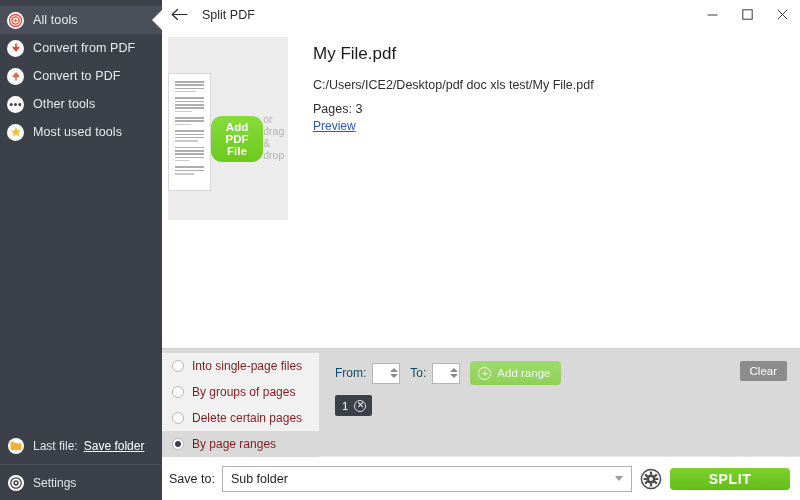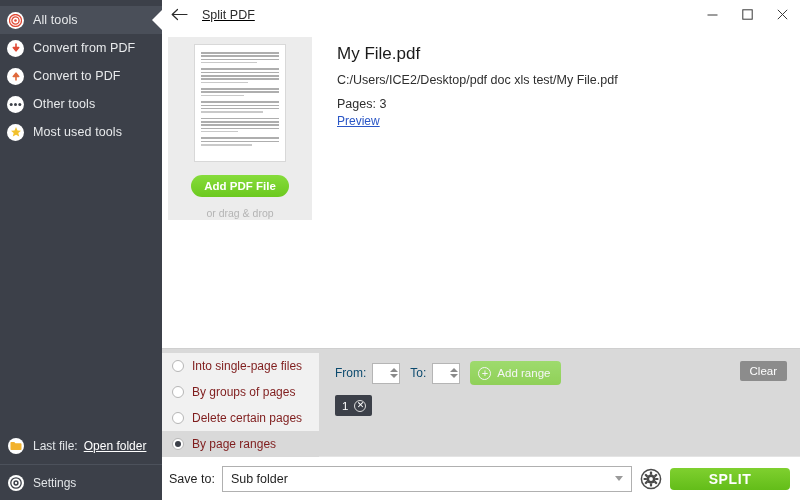--- a/index.html
+++ b/index.html
@@ -95,21 +95,20 @@
     position: relative;
   }
 
   
   #titlebar {
     height: 29px;
     display: flex;
     align-items: center;
     flex: none;
     background: #ffffff;
-    text-decoration: underline;
   }
   #back-btn {
     width: 34px; height: 29px;
     display: flex; align-items: center; justify-content: center;
     cursor: pointer;
   }
   #win-title {
     font-size: 12.5px;
     color: #2b2b2b;
     margin-left: 6px;
@@ -127,26 +126,26 @@
   }
 
   
   #file-area {
     flex: 1;
     display: flex;
     padding: 8px 0 0 6px;
     position: relative;
   }
   #thumb-box {
-    width: 144px;
+    width: 120px;
     height: 183px;
     background: #ececec;
     flex: none;
     display: flex;
-    flex-direction: column;
+    flex-direction: row;
     align-items: center;
     padding-top: 7px;
   }
   #page-thumb {
     width: 92px;
     height: 118px;
     background: #ffffff;
     border: 1px solid #d8d8d8;
     overflow: hidden;
     padding: 7px 6px;
@@ -176,21 +175,21 @@
     color: #b4b4b4;
     font-size: 10.5px;
   }
   #file-info {
     padding-left: 25px;
     padding-top: 7px;
   }
   #file-name {
     font-size: 17px;
     color: #1b1b1b;
-    margin-bottom: 9px;
+    margin-bottom: 14px;
   }
   #file-path {
     font-size: 12.5px;
     color: #2e2e2e;
     margin-bottom: 10px;
   }
   #file-pages {
     font-size: 12.5px;
     color: #2e2e2e;
   }
@@ -478,21 +477,21 @@
     <div class="sidebar-spacer"></div>
 
     <div class="sb-bottom">
       <div class="sb-row">
         <span class="nav-icon">
           <svg width="12" height="10" viewBox="0 0 12 10">
             <path d="M0.5 1.8 A0.8 0.8 0 0 1 1.3 1 H4.3 L5.4 2.2 H10.7 A0.8 0.8 0 0 1 11.5 3 V8.2 A0.8 0.8 0 0 1 10.7 9 H1.3 A0.8 0.8 0 0 1 0.5 8.2 Z" fill="#f2b22e"></path>
           </svg>
         </span>
         <span class="sb-text">Last file:</span>
-        <span class="sb-link">Open folder</span>
+        <span class="sb-link">Save folder</span>
       </div>
       <div class="sb-row sep">
         <span class="nav-icon">
           <svg width="12" height="12" viewBox="0 0 12 12">
             <circle cx="6" cy="6" r="5.2" fill="none" stroke="#3c4049" stroke-width="1.3"></circle>
             <circle cx="6" cy="6" r="1.9" fill="none" stroke="#3c4049" stroke-width="1.5"></circle>
           </svg>
         </span>
         <span class="sb-text">Settings</span>
       </div>

